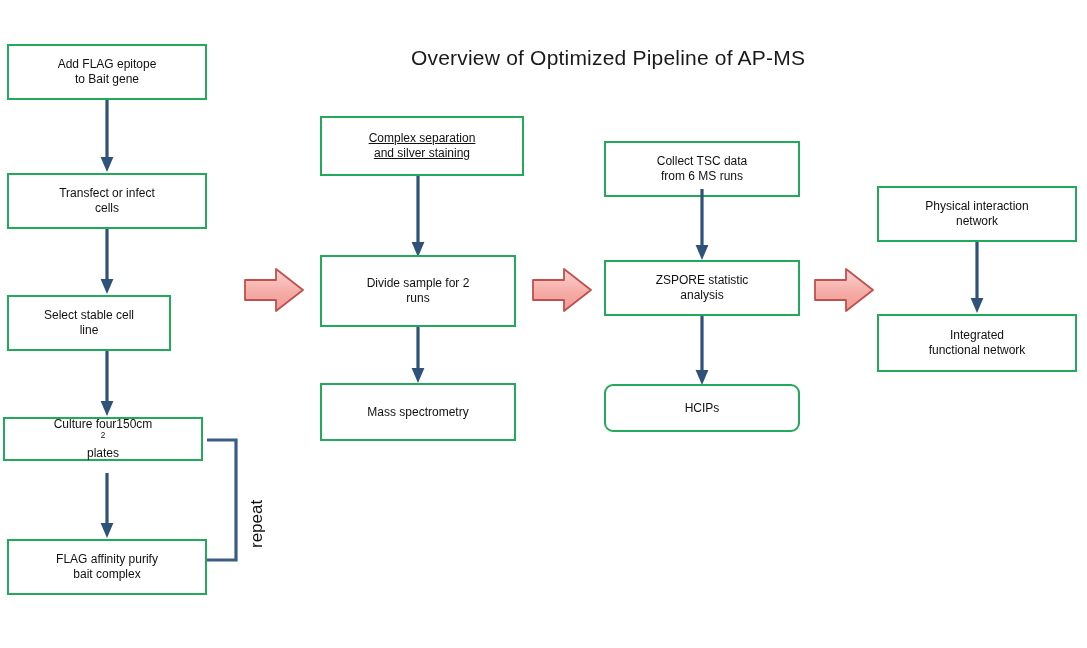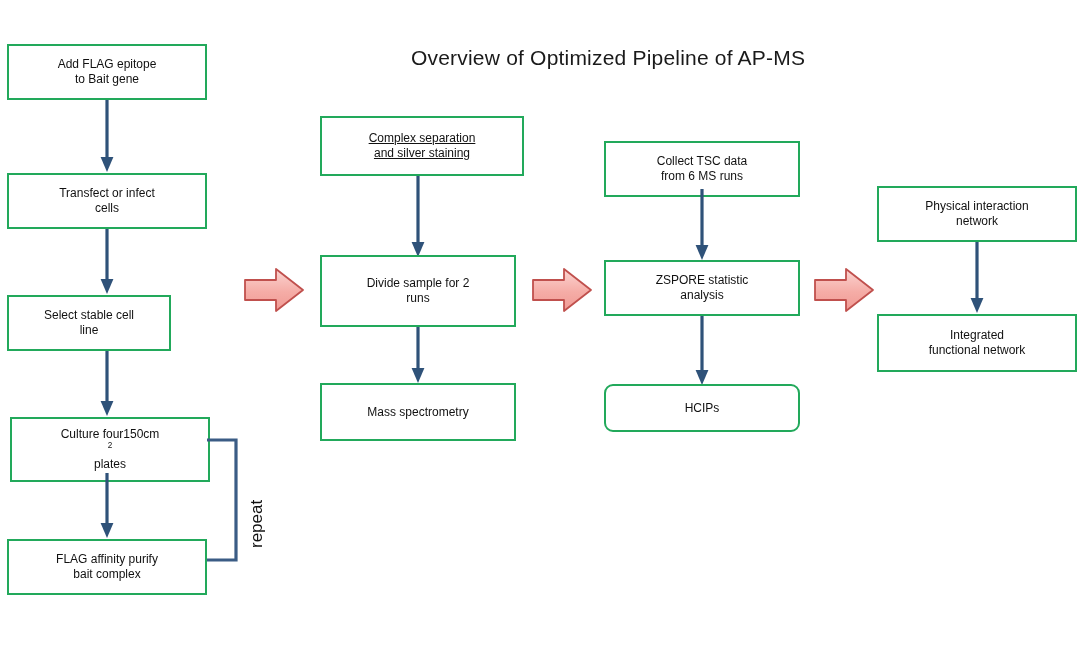--- a/index.html
+++ b/index.html
@@ -104,21 +104,21 @@
       <span>Select stable cell</span>
       <span>line</span>
     </div>
   </div>
 
   <svg class="arrow-v" style="left:97px; top:351px;" width="20" height="66" viewBox="0 0 20 66">
     <line x1="10" y1="0" x2="10" y2="53" stroke="#2f5279" stroke-width="3.2"></line>
     <polygon points="10,65 3.6,50 16.4,50" fill="#2f5279"></polygon>
   </svg>
 
-  <div class="node" style="left:10px; top:417px; width:200px; height:65px;">
+  <div class="node" style="left:3px; top:417px; width:200px; height:44px;">
     <div>
       <span><span>Culture four150cm</span><sup>2</sup></span>
       <span>plates</span>
     </div>
   </div>
 
   <svg class="arrow-v" style="left:97px; top:473px;" width="20" height="66" viewBox="0 0 20 66">
     <line x1="10" y1="0" x2="10" y2="53" stroke="#2f5279" stroke-width="3.2"></line>
     <polygon points="10,65 3.6,50 16.4,50" fill="#2f5279"></polygon>
   </svg>

